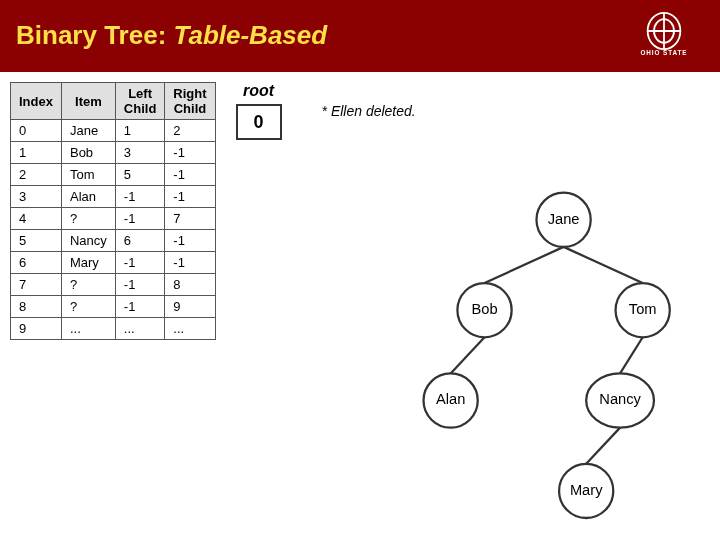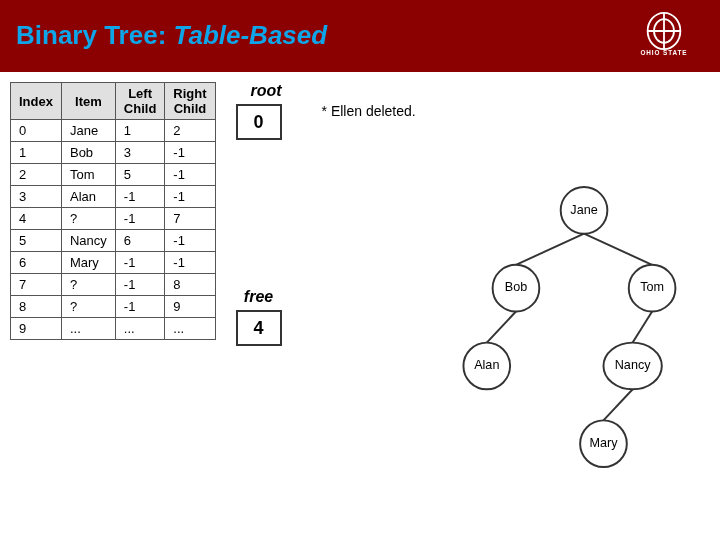--- a/index.html
+++ b/index.html
@@ -6,21 +6,21 @@
     body {
       width: 720px;
       height: 540px;
       overflow: hidden;
       font-family: Arial, sans-serif;
       background: #fff;
     }
 
     .header {
       background: #8b0000;
-      color: #0ea5e9;
+      color: #fde047;
       padding: 10px 16px 10px 16px;
       display: flex;
       align-items: center;
       justify-content: space-between;
       min-height: 72px;
     }
 
     .header-title {
       font-size: 26px;
       font-weight: bold;
@@ -98,20 +98,21 @@
       display: flex;
       align-items: center;
       justify-content: center;
       font-size: 18px;
       font-weight: bold;
       background: #fff;
     }
 
     .ellen-note {
       font-size: 14px;
+      font-style: italic;
       margin-left: 10px;
     }
 
     .free-row {
       display: flex;
       align-items: center;
       gap: 20px;
       margin-top: 2px;
     }
 
@@ -236,32 +237,28 @@
             <td>...</td>
             <td>...</td>
             <td>...</td>
           </tr>
         </tbody>
     </table>
   </div>
 
   <div class="right-area">
     <div class="root-row">
-      <div style="display:flex;flex-direction:column;align-items:flex-end;gap:4px;">
+      <div style="display:flex;flex-direction:column;align-items:center;gap:4px;">
         <span class="label-text">root</span>
         <div class="box">0</div>
       </div>
       <span class="ellen-note">* Ellen deleted.</span>
     </div>
 
     <div class="free-row">
-      <div style="display:flex;flex-direction:column;align-items:center;gap:4px;">
-        <span class="label-text">free</span>
-        <div class="box">4</div>
-      </div>
       <div class="tree-area">
         <svg class="tree-svg" id="tree-svg" viewBox="0 0 420 340">
             <line x1="290" y1="84" x2="220" y2="116" class="tree-edge"></line>
             <line x1="290" y1="84" x2="360" y2="116" class="tree-edge"></line>
             <line x1="220" y1="164" x2="190" y2="196" class="tree-edge"></line>
             <line x1="360" y1="164" x2="340" y2="196" class="tree-edge"></line>
             <line x1="340" y1="244" x2="310" y2="276" class="tree-edge"></line>
             <g>
               <ellipse cx="290" cy="60" rx="24" ry="24" class="node-circle"></ellipse>
               <text x="290" y="60" class="node-text">Jane</text>

